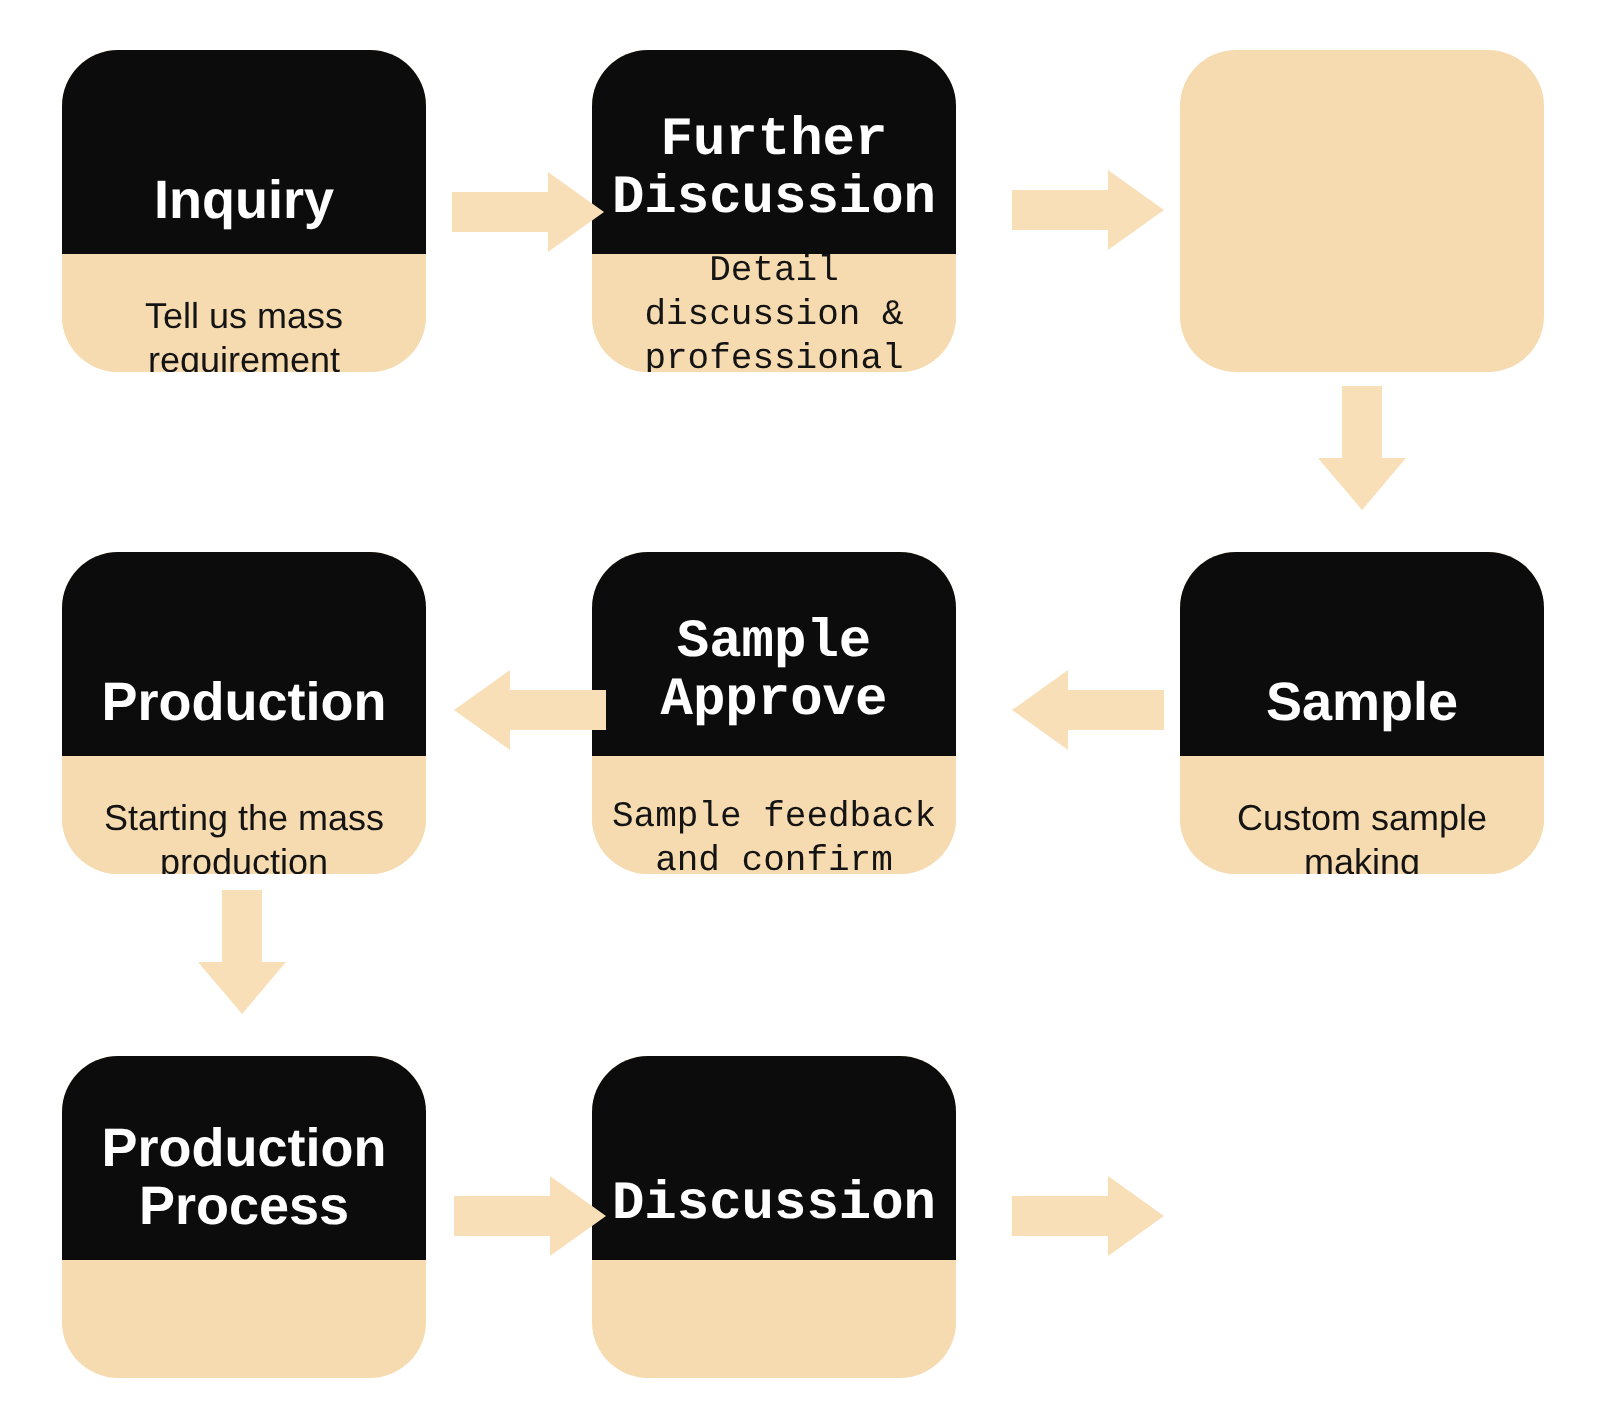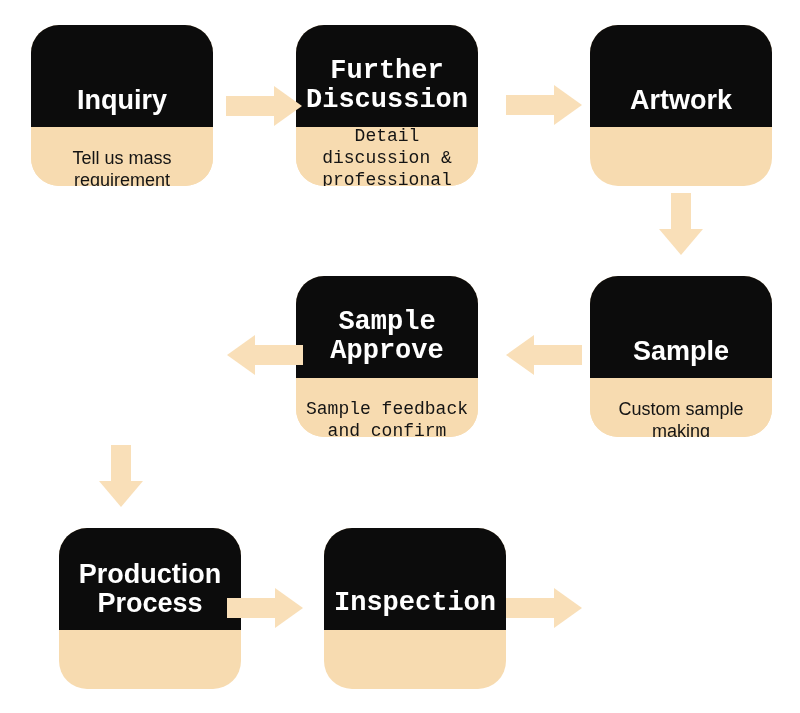--- a/index.html
+++ b/index.html
@@ -40,21 +40,21 @@
     font-size: 18px;
     line-height: 22px;
     display: flex; align-items: center; justify-content: center;
     text-align: center;
     padding: 0 8px;
   }
   .card-bottom span, .card-top span { display: block; width: 100%; }
 
   
   .c1 { left: 31px; }  .c2 { left: 296px; font-family: Liberation Mono, monospace; } .c3 { left: 590px; }
-  .r1 { top: 25px; }   .r2 { top: 276px; }  .r3 { top: 528px; margin-left: 28px; }
+  .r1 { top: 25px; }   .r2 { top: 276px; }  .r3 { top: 528px; }
 
   
   .arrow { position: absolute; }
   .arrow .shaft { position: absolute; background: var(--arrow, #f9dfb8); }
   .arrow .head { position: absolute; width: 0; height: 0; }
 
   .arrow.right { width: 76px; height: 40px; }
   .arrow.right .shaft { left: 0; top: 10px; width: 48px; height: 20px; }
   .arrow.right .head {
     left: 48px; top: 0;
@@ -98,25 +98,30 @@
   <div class="card r1 c2">
     <div class="card-top">
       <span>Further Discussion</span>
     </div>
     <div class="card-bottom">
       <span>Detail discussion &amp; professional suggestion</span>
     </div>
   </div>
 
   <div class="card r1 c3">
+  </div>
+
+  <div class="card r2 c1">
     <div class="card-top">
-      <span>Artwork</span>
+      <span>Production</span>
+    </div>
+    <div class="card-bottom">
+      <span>Starting the mass production</span>
     </div>
   </div>
-
 
   <div class="card r2 c2">
     <div class="card-top">
       <span>Sample Approve</span>
     </div>
     <div class="card-bottom">
       <span>Sample feedback and confirm</span>
     </div>
   </div>
 
@@ -130,21 +135,21 @@
   </div>
 
   <div class="card r3 c1">
     <div class="card-top">
       <span>Production Process</span>
     </div>
   </div>
 
   <div class="card r3 c2">
     <div class="card-top">
-      <span>Inspection</span>
+      <span>Discussion</span>
     </div>
   </div>
 
 
   <div class="arrow right" style="left:226px; top:86px">
     <div class="shaft"></div>
     <div class="head"></div>
   </div>
 
   <div class="arrow right" style="left:506px; top:85px">

